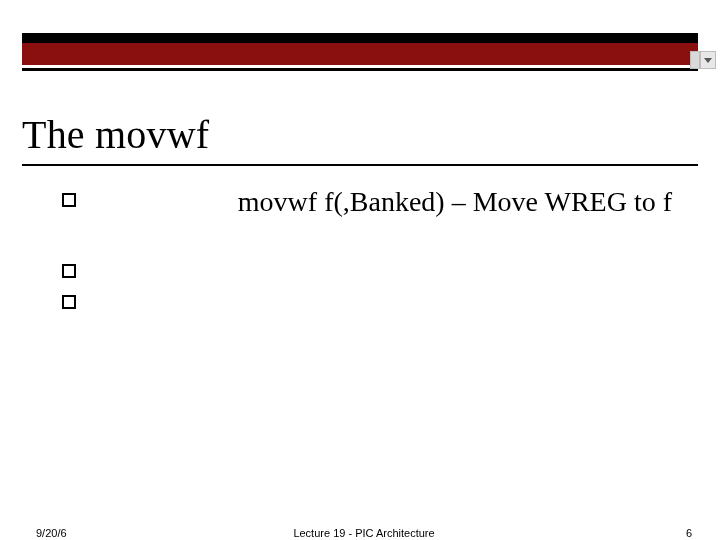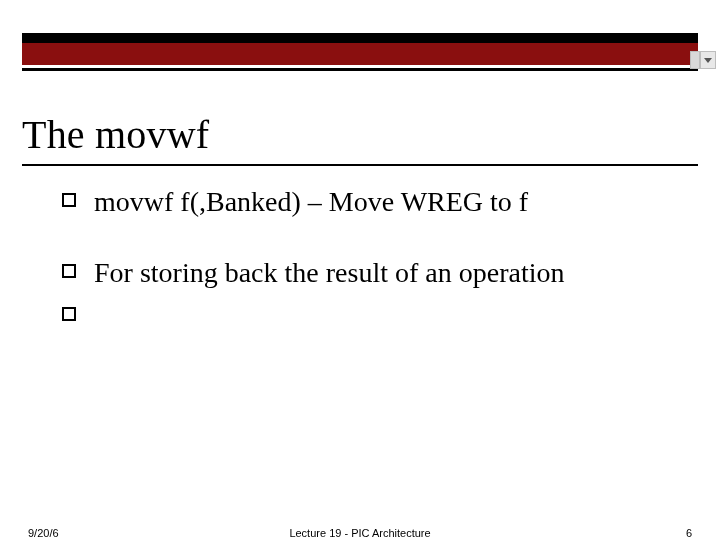--- a/index.html
+++ b/index.html
@@ -45,38 +45,39 @@
     font-weight: 400;
     letter-spacing: 0.2px;
   }
   .content {
     margin: 18px 48px 0 62px;
   }
   .bullet-row {
     display: flex;
     align-items: flex-start;
     margin-bottom: 8px;
+    justify-content: space-between;
   }
   .gap { height: 28px; }
   .bullet-box {
     width: 14px;
     height: 14px;
     border: 2px solid #000;
     flex: 0 0 auto;
     margin-top: 9px;
     margin-right: 18px;
   }
   .bullet-text {
     font-size: 28px;
     line-height: 1.25;
   }
   .footer {
     position: absolute;
     bottom: 16px;
-    left: 0;
+    left: 8px;
     right: 0;
     padding: 0 28px;
     display: flex;
     justify-content: space-between;
     align-items: baseline;
     font-family: Arial, Helvetica, sans-serif;
     font-size: 11px;
     color: #000;
   }
   .footer .center {
@@ -136,21 +137,20 @@
   <div class="content">
     <div class="bullet-row">
       <span class="bullet-box"></span>
       <span class="bullet-text">movwf   f(,Banked) – Move WREG to f</span>
     </div>
 
     <div class="gap"></div>
 
     <div class="bullet-row">
       <span class="bullet-box"></span>
-      <span class="bullet-text">For storing back the result of an operation</span>
     </div>
     <div class="bullet-row">
       <span class="bullet-box"></span>
     </div>
   </div>
 
   <div class="footer">
     <span>9/20/6</span>
     <span class="center">Lecture 19 - PIC Architecture</span>
     <span>6</span>

